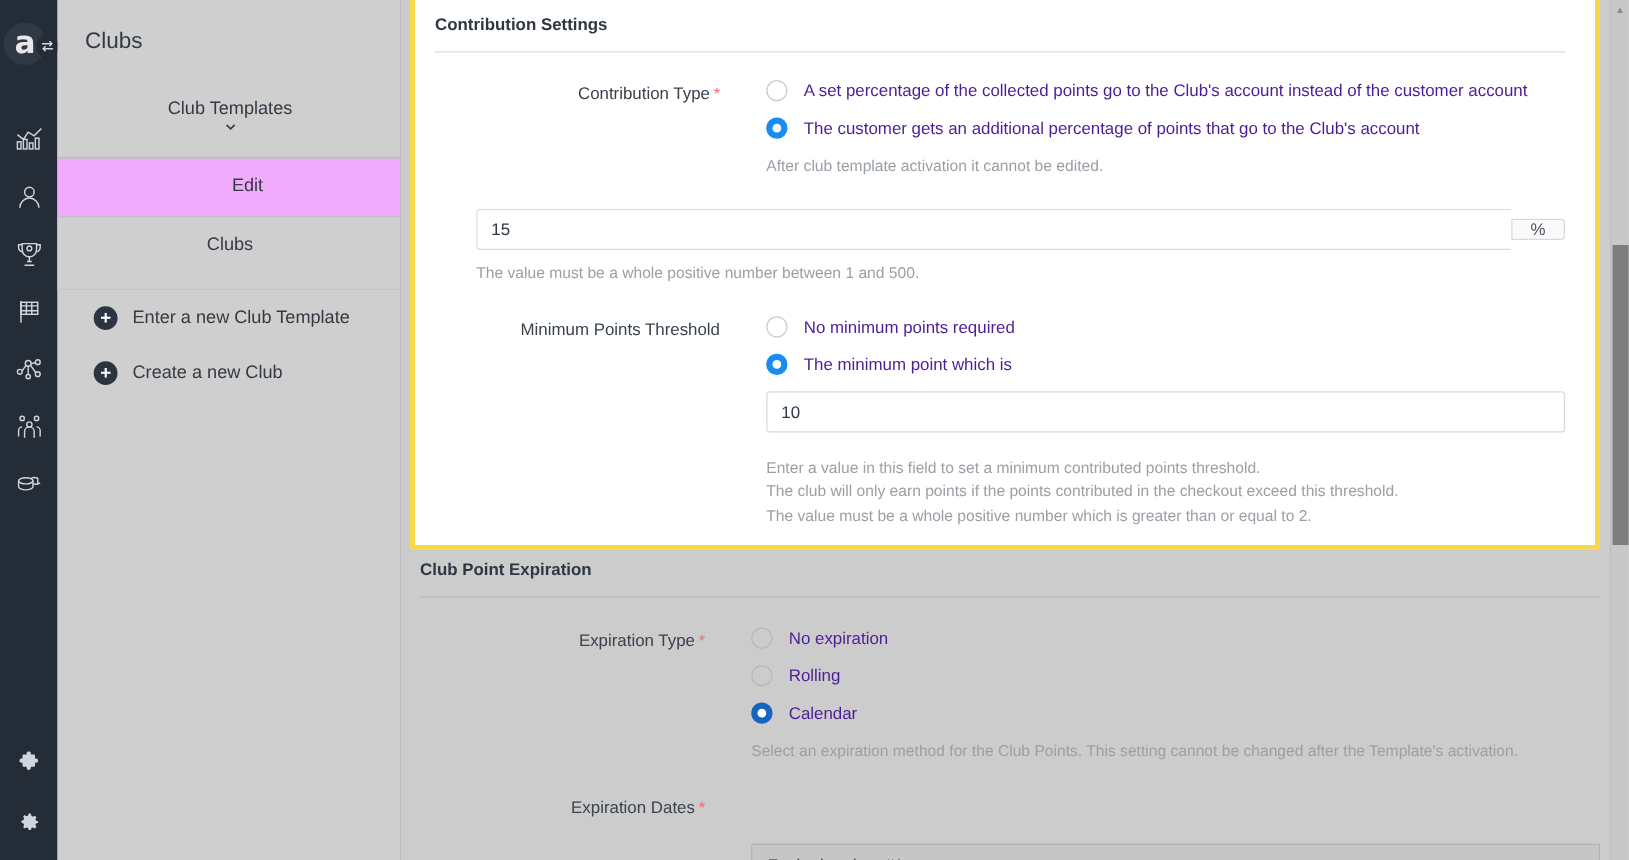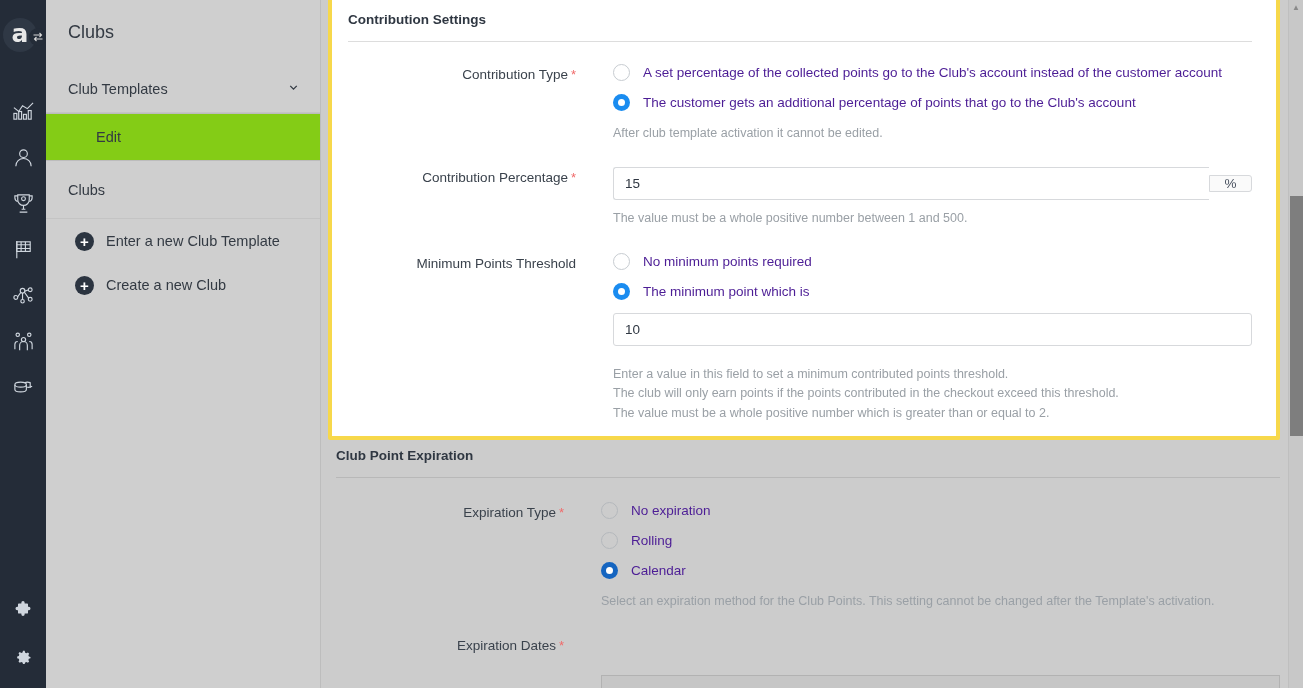--- a/index.html
+++ b/index.html
@@ -68,24 +68,25 @@
   }
   .nav-row {
     display: flex; align-items: center; justify-content: space-between;
     padding: 14px 20px 14px 22px;
     font-size: 14.5px; color: #333a43;
     border-top: 1px solid #c4c4c4;
     border-bottom: 1px solid #c4c4c4;
     cursor: pointer;
     background: #cfcfcf;
     min-height: 48px;
+    flex-direction: column;
   }
   .nav-row.first { border-top: none; }
   .nav-row.sub {
-    padding-left: 50px; background: #84cc16;
+    padding-left: 50px; background: #f0abfc;
     border-top: 1px solid #bcbcbc; border-bottom: 1px solid #bcbcbc;
   }
   .nav-row.plain { border-bottom: 1px solid #c4c4c4; border-top: none; min-height: 58px; }
   .chev { color: #333a43; font-size: 12px; }
   .nav-action {
     display: flex; align-items: center; gap: 14px;
     padding: 14px 20px 14px 60px;
     font-size: 14.5px; color: #333a43; cursor: pointer;
     position: relative;
   }
@@ -380,23 +381,20 @@
               <span class="radio on"></span>
               <span class="radio-label">The customer gets an additional percentage of points that go to the Club's account</span>
             </div>
             <div class="hint">After club template activation it cannot be edited.</div>
           </div>
         </div>
 
         <div class="spacer-18"></div>
 
         <div class="frow">
-          <div class="flabel">
-            <span>Contribution Percentage</span><span class="req">*</span>
-          </div>
           <div class="fctl">
             <div class="input-wrap suffixed">
               <input class="text-input" type="text" value="15" style="">
               <div class="suffix-box">%</div>
             </div>
             <div class="hint">The value must be a whole positive number between 1 and 500.</div>
           </div>
         </div>
 
         <div class="spacer-18"></div>

